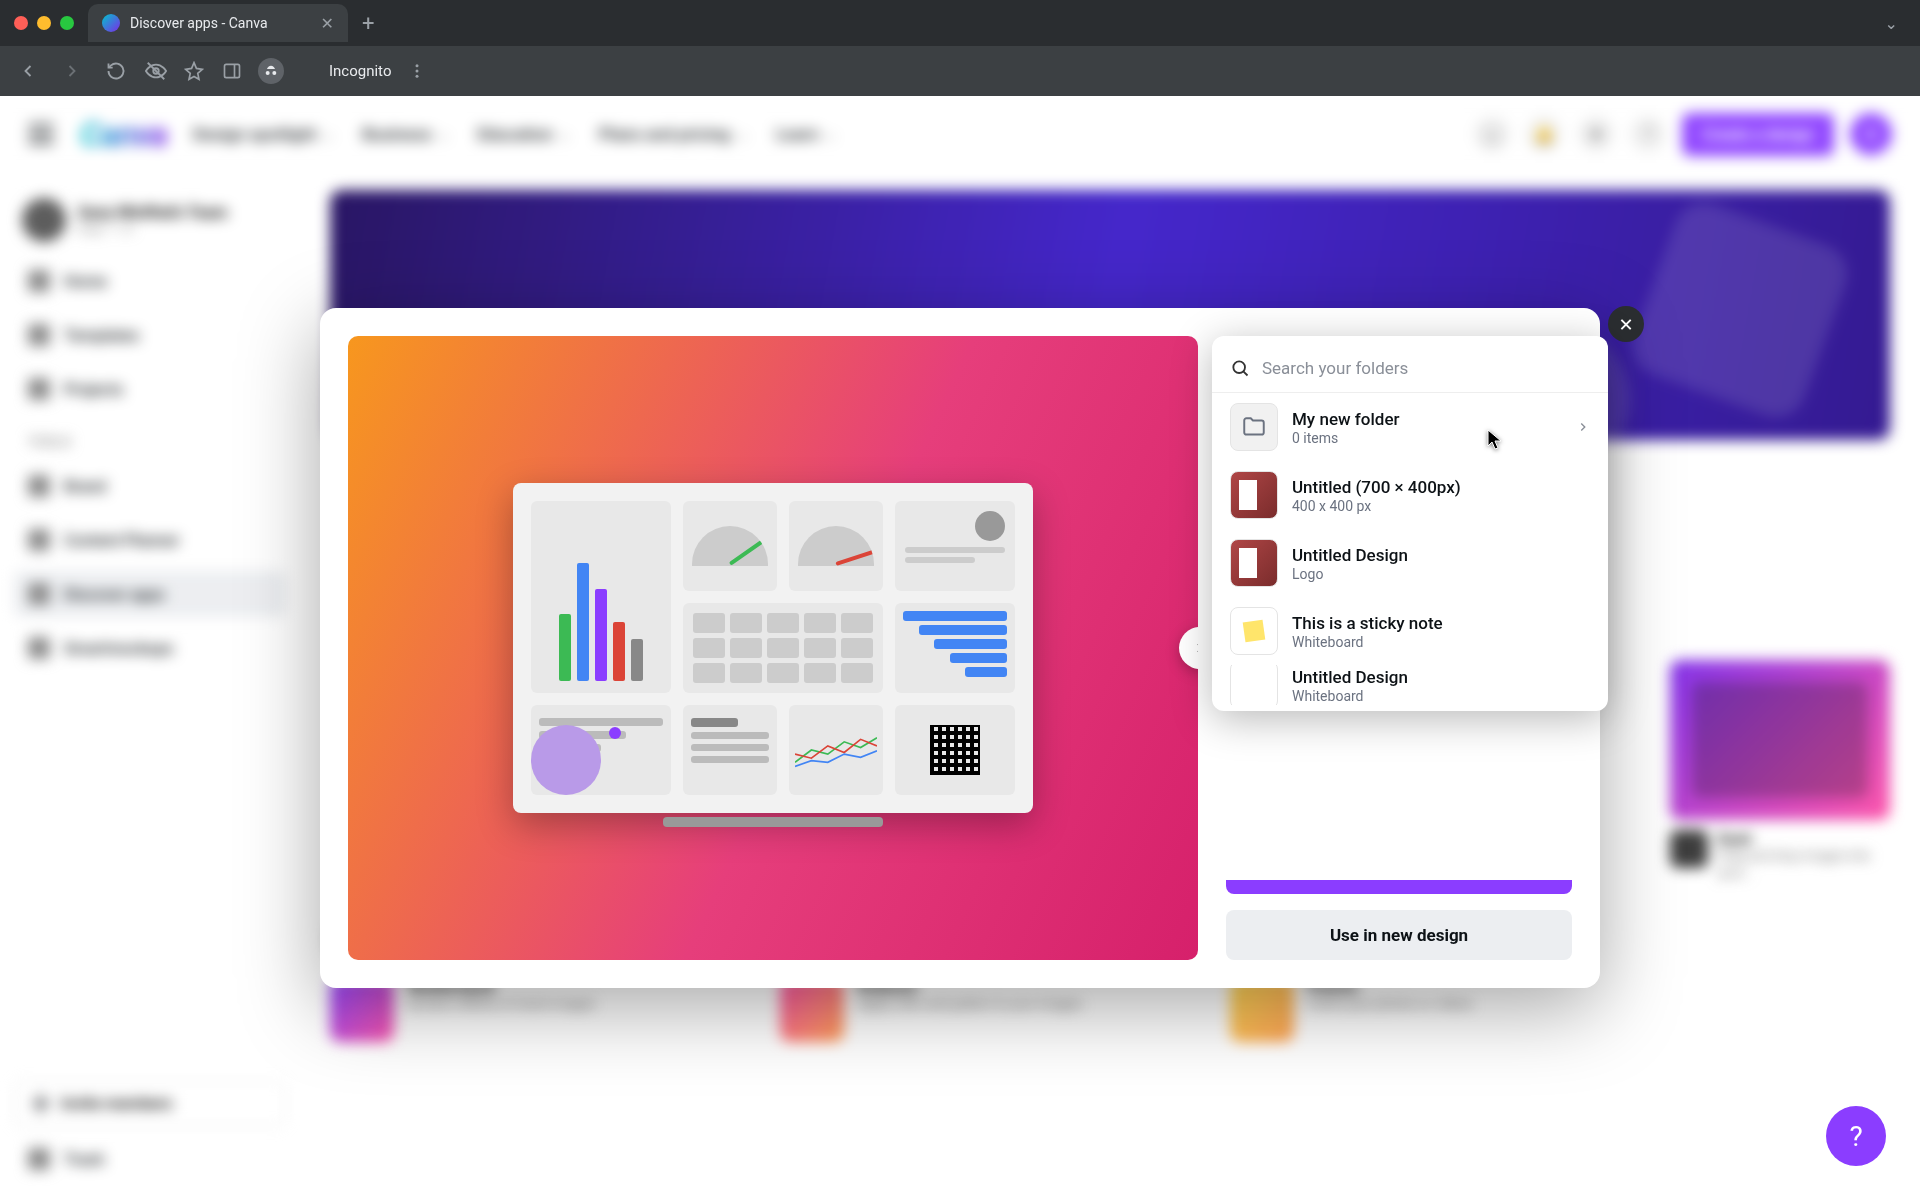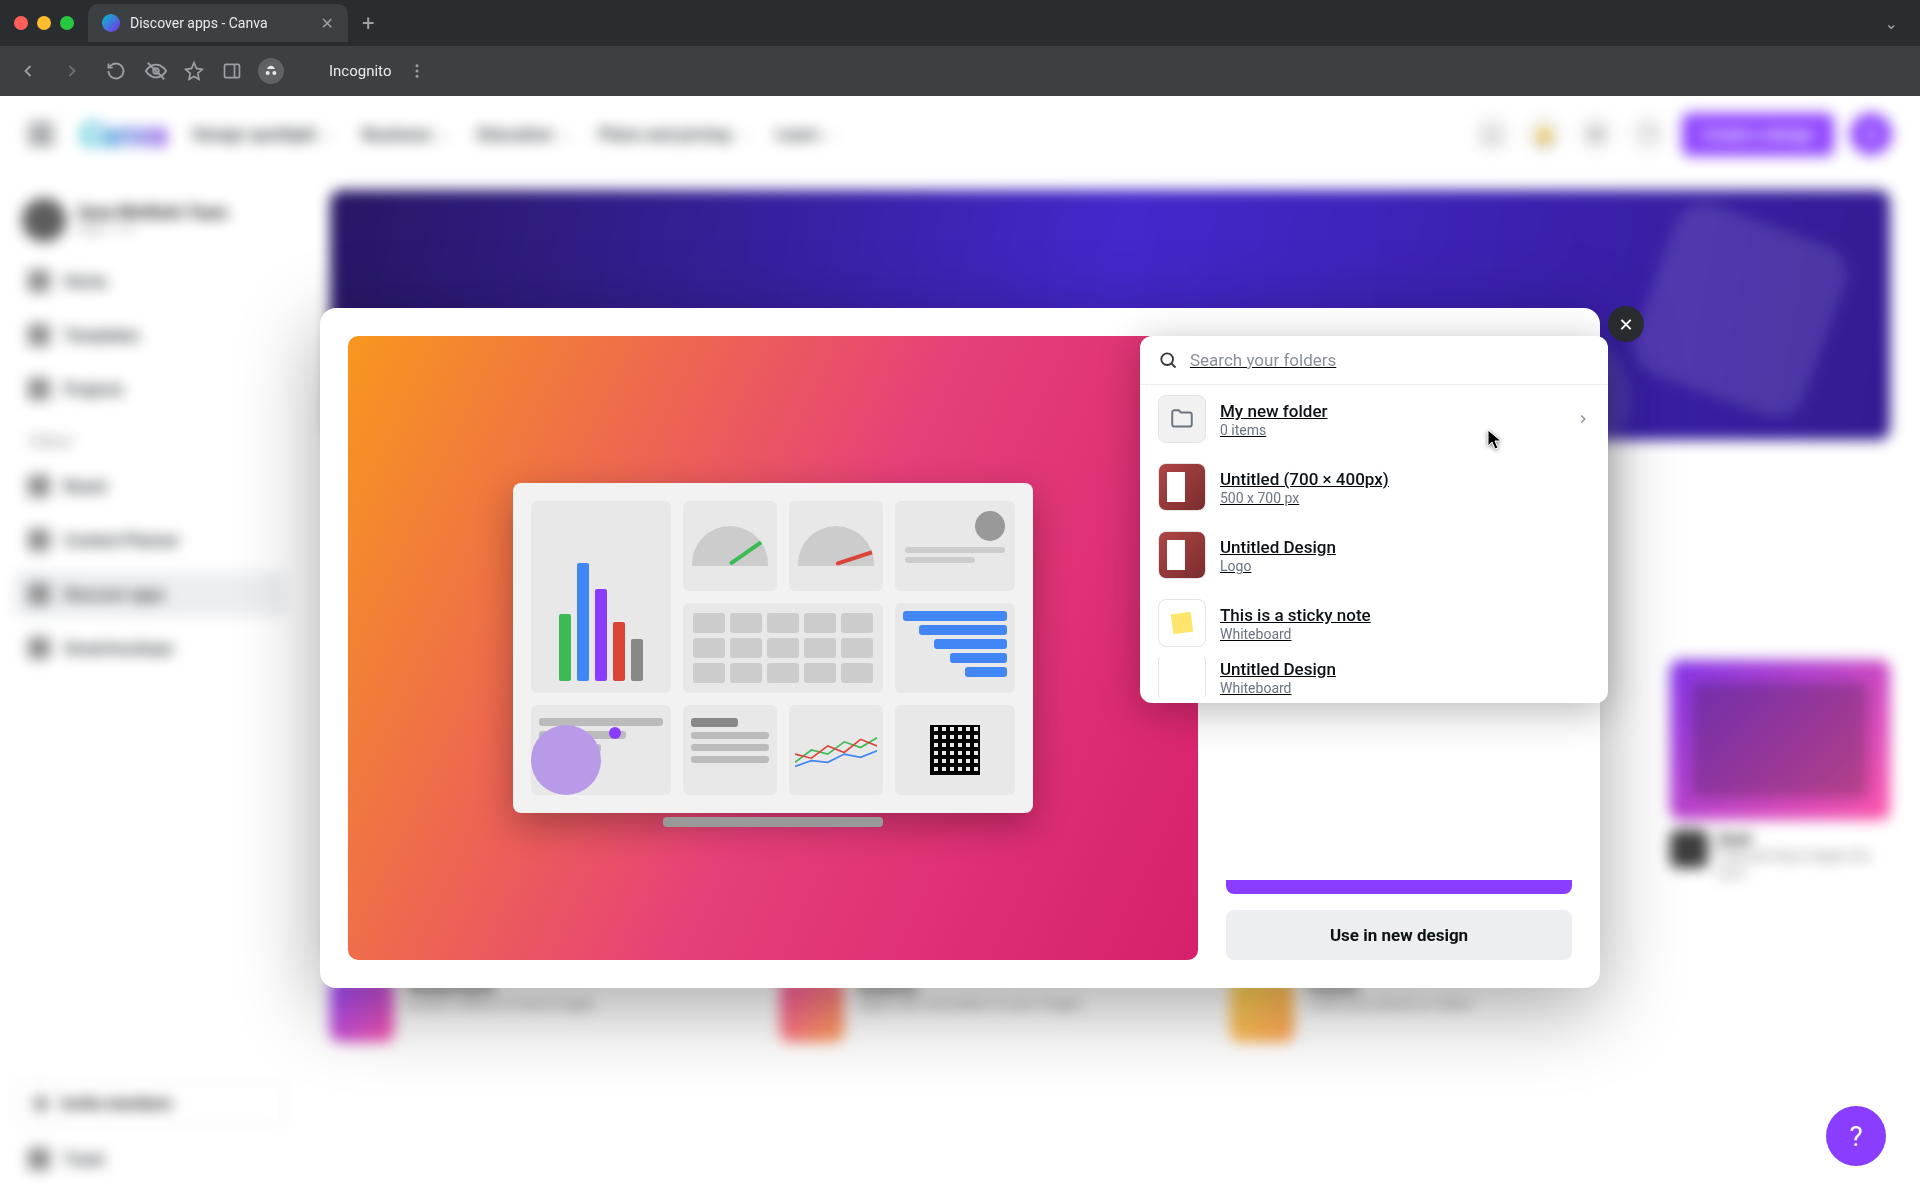--- a/index.html
+++ b/index.html
@@ -124,21 +124,21 @@
       background-blend-mode:multiply;}
 
   
   .modal-right { width:346px; display:flex; flex-direction:column; gap:16px; }
   .btn-primary { width:100%; height:50px; border-radius:8px; background:#8b3dff; color:#fff; font-weight:700; font-size:17px; display:flex;align-items:center;justify-content:center; }
   .btn-secondary { width:100%; height:50px; border-radius:8px; background:#eceef1; color:#0d1216; font-weight:700; font-size:17px; display:flex;align-items:center;justify-content:center;cursor:pointer; }
   .legal { font-size:15px; color:#2b2b2b; line-height:1.5; }
   .legal a { color:#4c6ef5; text-decoration:underline; cursor:pointer; }
 
   
-  .picker { position:absolute; top:28px; right:-8px; width:468px; background:#fff; border-radius:12px; box-shadow:0 8px 40px rgba(0,0,0,.28); padding:0 0 6px; z-index:5; overflow:hidden;text-decoration:underline;}
+  .picker { position:absolute; top:28px; right:-8px; width:396px; background:#fff; border-radius:12px; box-shadow:0 8px 40px rgba(0,0,0,.28); padding:8px 0 6px; z-index:5; overflow:hidden;}
   .picker-search { display:flex; align-items:center; gap:12px; padding:14px 18px; border-bottom:1px solid #eee; }
   .picker-search input { border:none; outline:none; font-size:17px; flex:1; color:#333; }
   .picker-search input::placeholder{color:#8a8f98;}
   .picker-head { display:flex; align-items:center; gap:10px; padding:16px 18px 10px; }
   .picker-head .back{font-size:18px;color:#333;cursor:pointer;}
   .picker-title { font-size:22px; font-weight:800; color:#0d1216; }
   .pk-item { display:flex; align-items:center; gap:14px; padding:10px 18px; cursor:pointer; }
   .pk-thumb { width:48px;height:48px;border-radius:8px;flex-shrink:0;display:flex;align-items:center;justify-content:center;background:#f1f1f1;border:1px solid #e4e4e4; }
   .pk-thumb.folder svg{color:#6b7280;}
   .pk-thumb.design { background:linear-gradient(135deg,#b04646,#7a2c2c); position:relative;}
@@ -469,21 +469,21 @@
               <svg width="14" height="14" viewBox="0 0 24 24" fill="none" stroke="currentColor" stroke-width="2.4">
                   <path d="M9 6l6 6-6 6"></path>
                 </svg>
             </span>
           </div>
 
           <div class="pk-item">
             <div class="pk-thumb design"></div>
             <div class="pk-text">
               <div class="pk-name">Untitled (700 × 400px)</div>
-              <div class="pk-sub">500 x 700 px</div>
+              <div class="pk-sub">400 x 400 px</div>
             </div>
           </div>
 
           <div class="pk-item">
             <div class="pk-thumb design"></div>
             <div class="pk-text">
               <div class="pk-name">Untitled Design</div>
               <div class="pk-sub">Logo</div>
             </div>
           </div>

